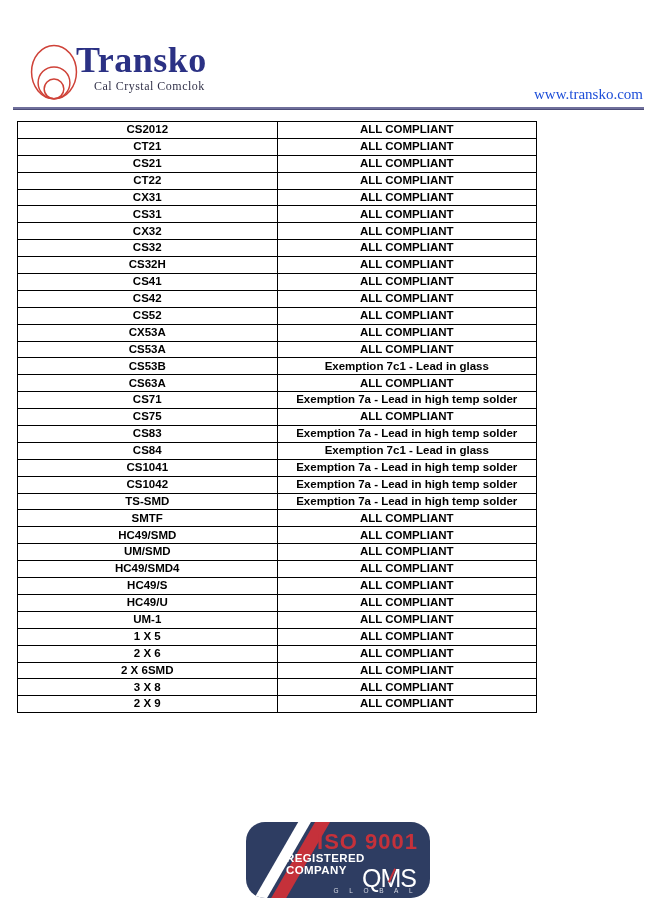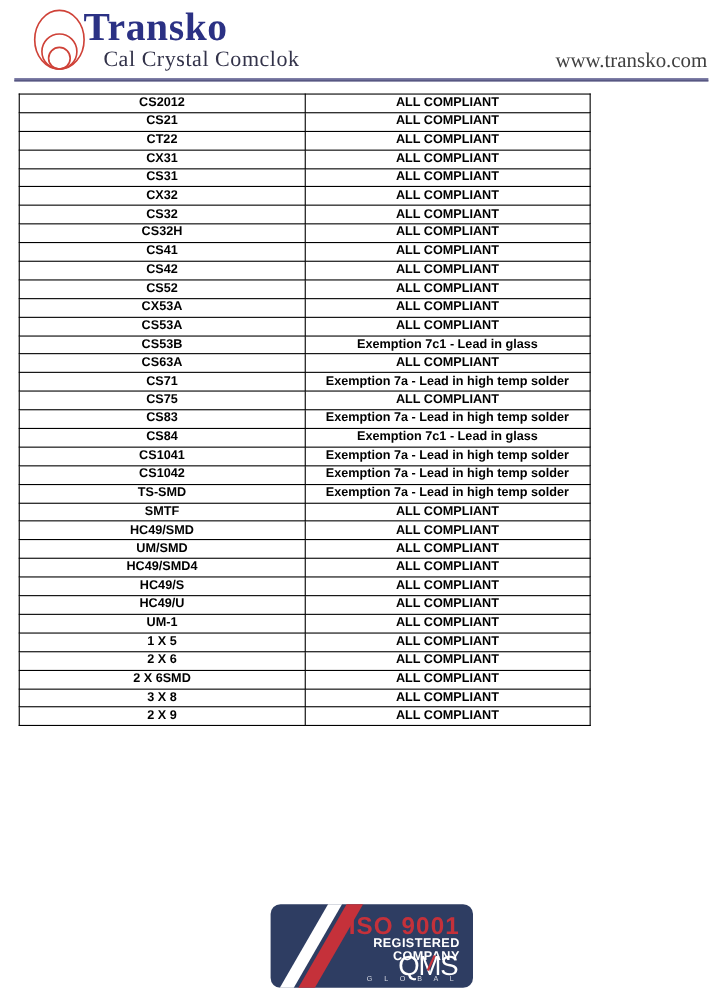--- a/index.html
+++ b/index.html
@@ -10,20 +10,21 @@
     font-family: "Liberation Sans", sans-serif;
     position: relative;
     overflow: hidden;
   }
 
   
   .header {
     position: relative;
     height: 71px;
     width: 100%;
+    margin-top: 36px;
   }
   .logo {
     position: absolute;
     left: 28px;
     top: 8px;
     width: 52px;
     height: 58px;
   }
   .brand-block {
     position: absolute;
@@ -33,33 +34,33 @@
   .brand-name {
     font-family: "Liberation Serif", serif;
     font-weight: bold;
     font-size: 36px;
     line-height: 1.0;
     color: #2b3184;
     letter-spacing: 0.5px;
   }
   .brand-tagline {
     font-family: "Liberation Serif", serif;
-    font-size: 20px;
+    font-size: 12px;
     color: #33334a;
     margin-left: 18px;
     margin-top: 1px;
     letter-spacing: 0.5px;
   }
   .website-link {
     position: absolute;
     right: 14px;
     bottom: 4px;
     font-family: "Liberation Serif", serif;
-    font-size: 19px;
-    color: #404040;
+    font-size: 15px;
+    color: #1d4ed8;
     text-decoration: none;
   }
   .header-divider {
     height: 3px;
     background: #70709c;
     margin: 0 13px;
     border-bottom: 1px solid #4d4d78;
   }
 
   
@@ -82,23 +83,22 @@
   }
 
   
   .iso-badge {
     position: absolute;
     left: 246px;
     top: 822px;
     width: 184px;
     height: 76px;
     background: #2e3d62;
-    border-radius: 9px;
+    border-radius: 19px;
     overflow: hidden;
-    text-align: right;
   }
   .stripe {
     position: absolute;
     top: -20px;
     height: 120px;
     transform: rotate(30deg);
     transform-origin: center;
   }
   .stripe-white {
     left: 30px;
@@ -178,20 +178,24 @@
 
 <div class="header-divider"></div>
 
 <table class="parts-table">
   <tbody>
       <tr>
         <td>CS2012</td>
         <td>ALL COMPLIANT</td>
       </tr>
       <tr>
+        <td>CT21</td>
+        <td>ALL COMPLIANT</td>
+      </tr>
+      <tr>
         <td>CS21</td>
         <td>ALL COMPLIANT</td>
       </tr>
       <tr>
         <td>CT22</td>
         <td>ALL COMPLIANT</td>
       </tr>
       <tr>
         <td>CX31</td>
         <td>ALL COMPLIANT</td>

